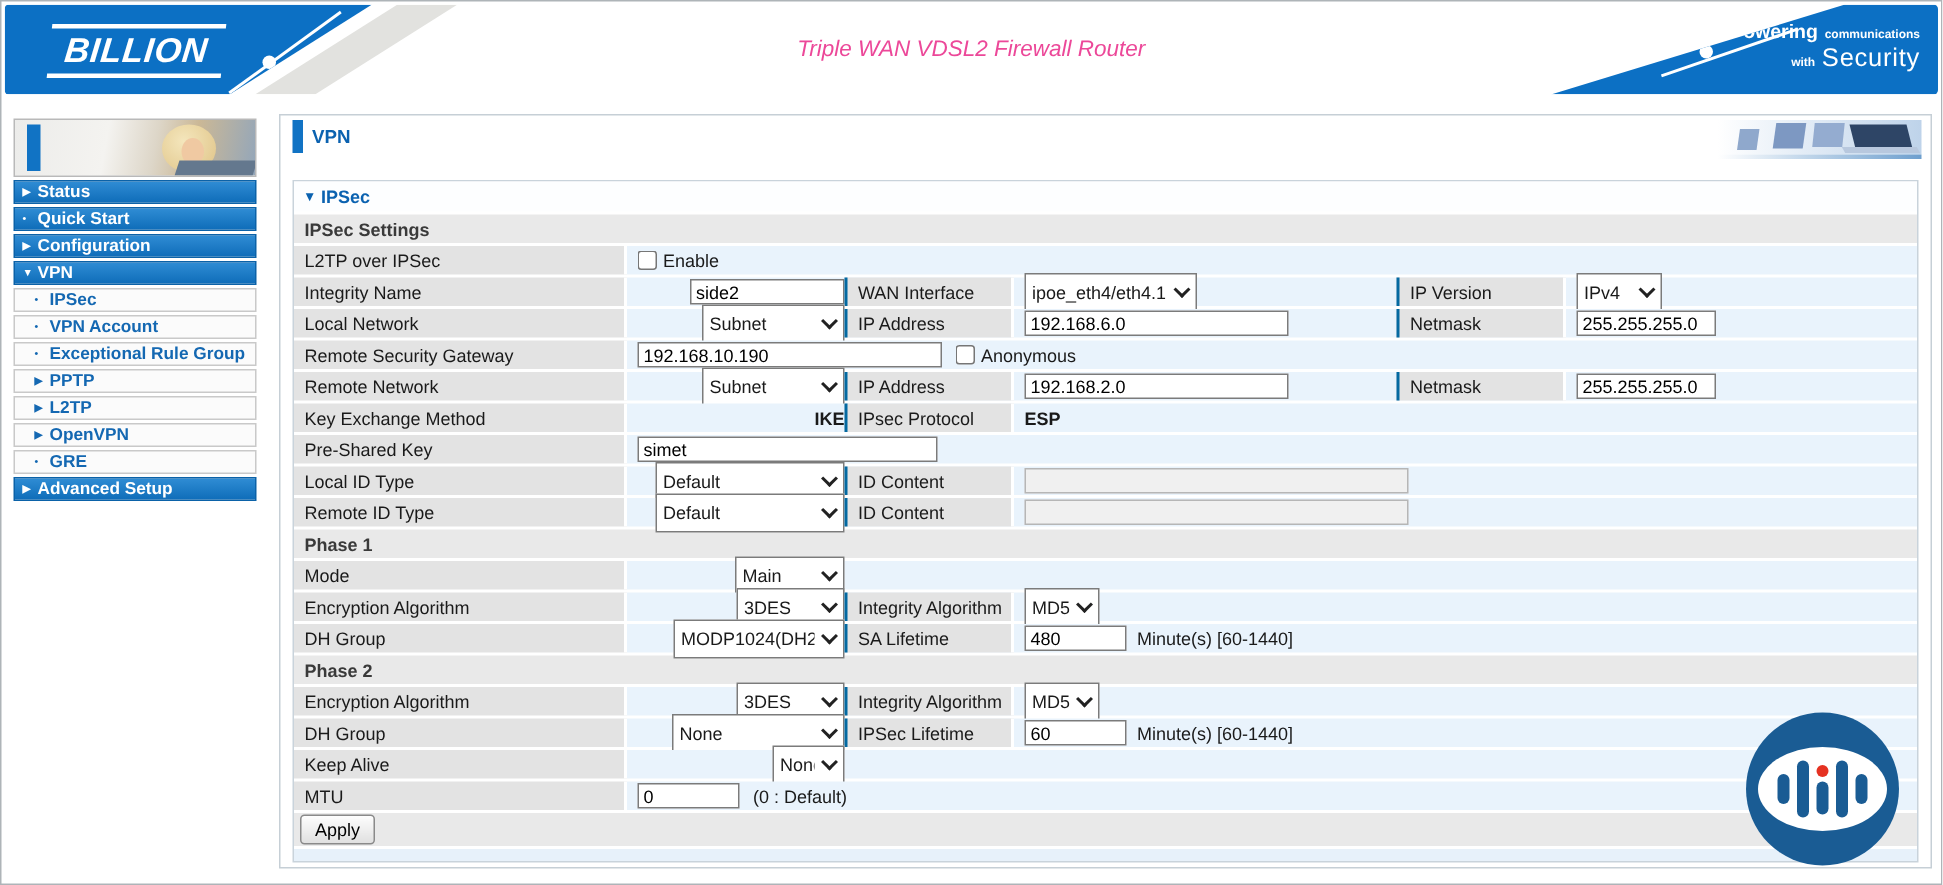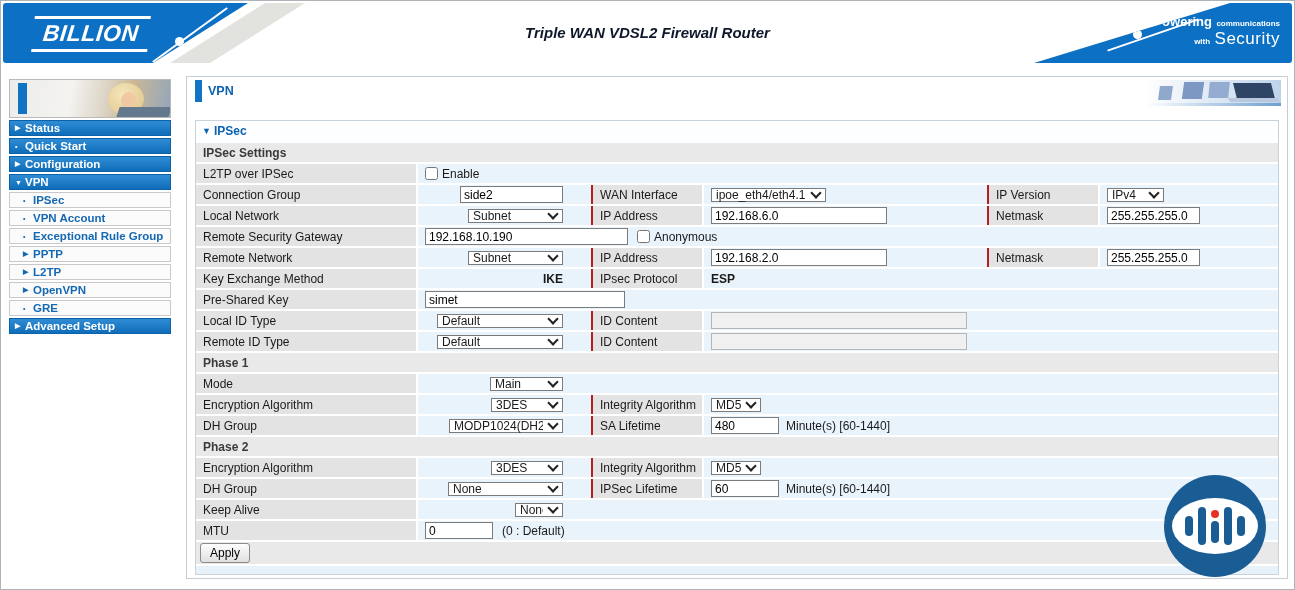--- a/index.html
+++ b/index.html
@@ -14,21 +14,21 @@
            clip-path:polygon(262px 0,302px 0,207px 100%,167px 100%);}
   .tb-left{position:absolute;left:0;top:0;bottom:0;width:400px;background:#0C70C4;
            clip-path:polygon(0 0,245px 0,150px 100%,0 100%);}
   .swoosh-line{position:absolute;left:186px;top:-14px;width:2px;height:92px;background:#fff;
                transform:rotate(54deg);}
   .swoosh-dot{position:absolute;left:172px;top:34px;width:9px;height:9px;border-radius:50%;background:#fff;}
   .brand{display:inline-block;margin:13px 0 0 30px;color:#fff;font-style:italic;font-weight:bold;
          font-size:23px;letter-spacing:.5px;border-top:3px solid #fff;border-bottom:3px solid #fff;
          padding:1px 10px 2px;transform:skewX(-6deg);}
   .tb-title{position:absolute;left:300px;right:300px;top:21px;text-align:center;
-            font-size:15px;font-weight:bold;font-style:italic;color:#0f172a;z-index:2;}
+            font-size:15px;font-weight:normal;font-style:italic;color:#ec4899;z-index:2;}
   .tb-right{position:absolute;right:0;top:0;bottom:0;width:258px;background:#0C70C4;
             clip-path:polygon(196px 0,100% 0,100% 100%,0 100%);}
   .swoosh-line2{position:absolute;left:118px;top:-16px;width:2px;height:96px;background:#fff;
                 transform:rotate(71deg);}
   .swoosh-dot2{position:absolute;left:99px;top:27px;width:9px;height:9px;border-radius:50%;background:#fff;}
   .tagline{position:absolute;right:12px;top:9px;color:#fff;text-align:right;line-height:1.1;z-index:2;}
   .tg-b{font-weight:bold;font-size:13px;}
   .tg-s{font-size:8px;font-weight:bold;}
   .tg-sec{font-size:17px;font-weight:normal;letter-spacing:.5px;}
 
@@ -72,28 +72,28 @@
   .pt-arrow{font-size:9px;margin-right:3px;color:#0B62B0;}
   .row{display:flex;align-items:stretch;height:19px;border-bottom:2px solid #fff;font-size:12px;color:#1A1A1A;}
   .section-row{background:#E9E9E9;display:flex;align-items:center;padding-left:7px;
                font-weight:bold;color:#3A3A3A;}
   .lbl{flex:0 0 222px;background:#E3E3E3;display:flex;align-items:center;padding-left:7px;
        border-right:2px solid #fff;box-sizing:border-box;}
   .vals{flex:1;background:#E9F3FC;display:flex;align-items:center;padding-left:7px;min-width:0;}
   .c1{flex:0 0 138px;display:flex;align-items:center;gap:9px;justify-content:flex-end;}
   .c1.wide{flex:0 1 auto;margin-right:10px;}
   .glabel{flex:0 0 113px;align-self:stretch;background:#E3E3E3;display:flex;align-items:center;
-          padding-left:7px;box-sizing:border-box;border-left:2px solid #b91c1c;border-right:2px solid #fff;
-          margin-right:7px;white-space:nowrap;margin-left:28px;}
+          padding-left:7px;box-sizing:border-box;border-left:2px solid #0369a1;border-right:2px solid #fff;
+          margin-right:7px;white-space:nowrap;}
   .c2{flex:0 0 248px;display:flex;align-items:center;gap:7px;}
   .tail{flex:1;display:flex;align-items:flex-start;}
   .inp{height:15px;border:1px solid #7B7B7B;background:#fff;font-family:"Liberation Sans",sans-serif;
        font-size:12px;padding:0 3px;box-sizing:content-box;}
   .inp.dis{background:#F0F0F0;border-color:#B6B6B6;color:#777;}
-  .sel{height:14px;border:1px solid #7B7B7B;background:#fff;display:flex;align-items:center;
+  .sel{height:26px;border:1px solid #7B7B7B;background:#fff;display:flex;align-items:center;
        justify-content:space-between;padding:0 4px 0 4px;box-sizing:border-box;cursor:default;}
   .sel-t{font-size:12px;white-space:nowrap;overflow:hidden;}
   .chev{width:6px;height:6px;border-right:2px solid #222;border-bottom:2px solid #222;
         transform:rotate(45deg);margin:-2px 1px 1px 6px;flex:0 0 auto;}
   .cbw{display:flex;align-items:center;gap:4px;cursor:pointer;}
   .cbw input{width:13px;height:13px;margin:0;}
   .val-text{font-weight:bold;}
   .note{white-space:nowrap;}
   .apply-row{height:22px;background:#E9E9E9;display:flex;align-items:center;padding-left:4px;
              border-bottom:2px solid #fff;}
@@ -220,21 +220,21 @@
             <div class="vals">
               <div class="c1 wide">
                 <label class="cbw">
                   <input type="checkbox" style="">
                   <span class="cbl">Enable</span>
                 </label>
               </div>
             </div>
           </div>
           <div class="row">
-            <div class="lbl">Connection Group</div>
+            <div class="lbl">Integrity Name</div>
             <div class="vals">
               <div class="c1">
                 <input class="inp" type="text" value="side2" style="width: 95px;">
               </div>
               <div class="glabel">WAN Interface</div>
               <div class="c2">
                 <div class="sel" style="width: 115px;">
                   <span class="sel-t">ipoe_eth4/eth4.1</span>
                   <span class="chev"></span>
                 </div>

